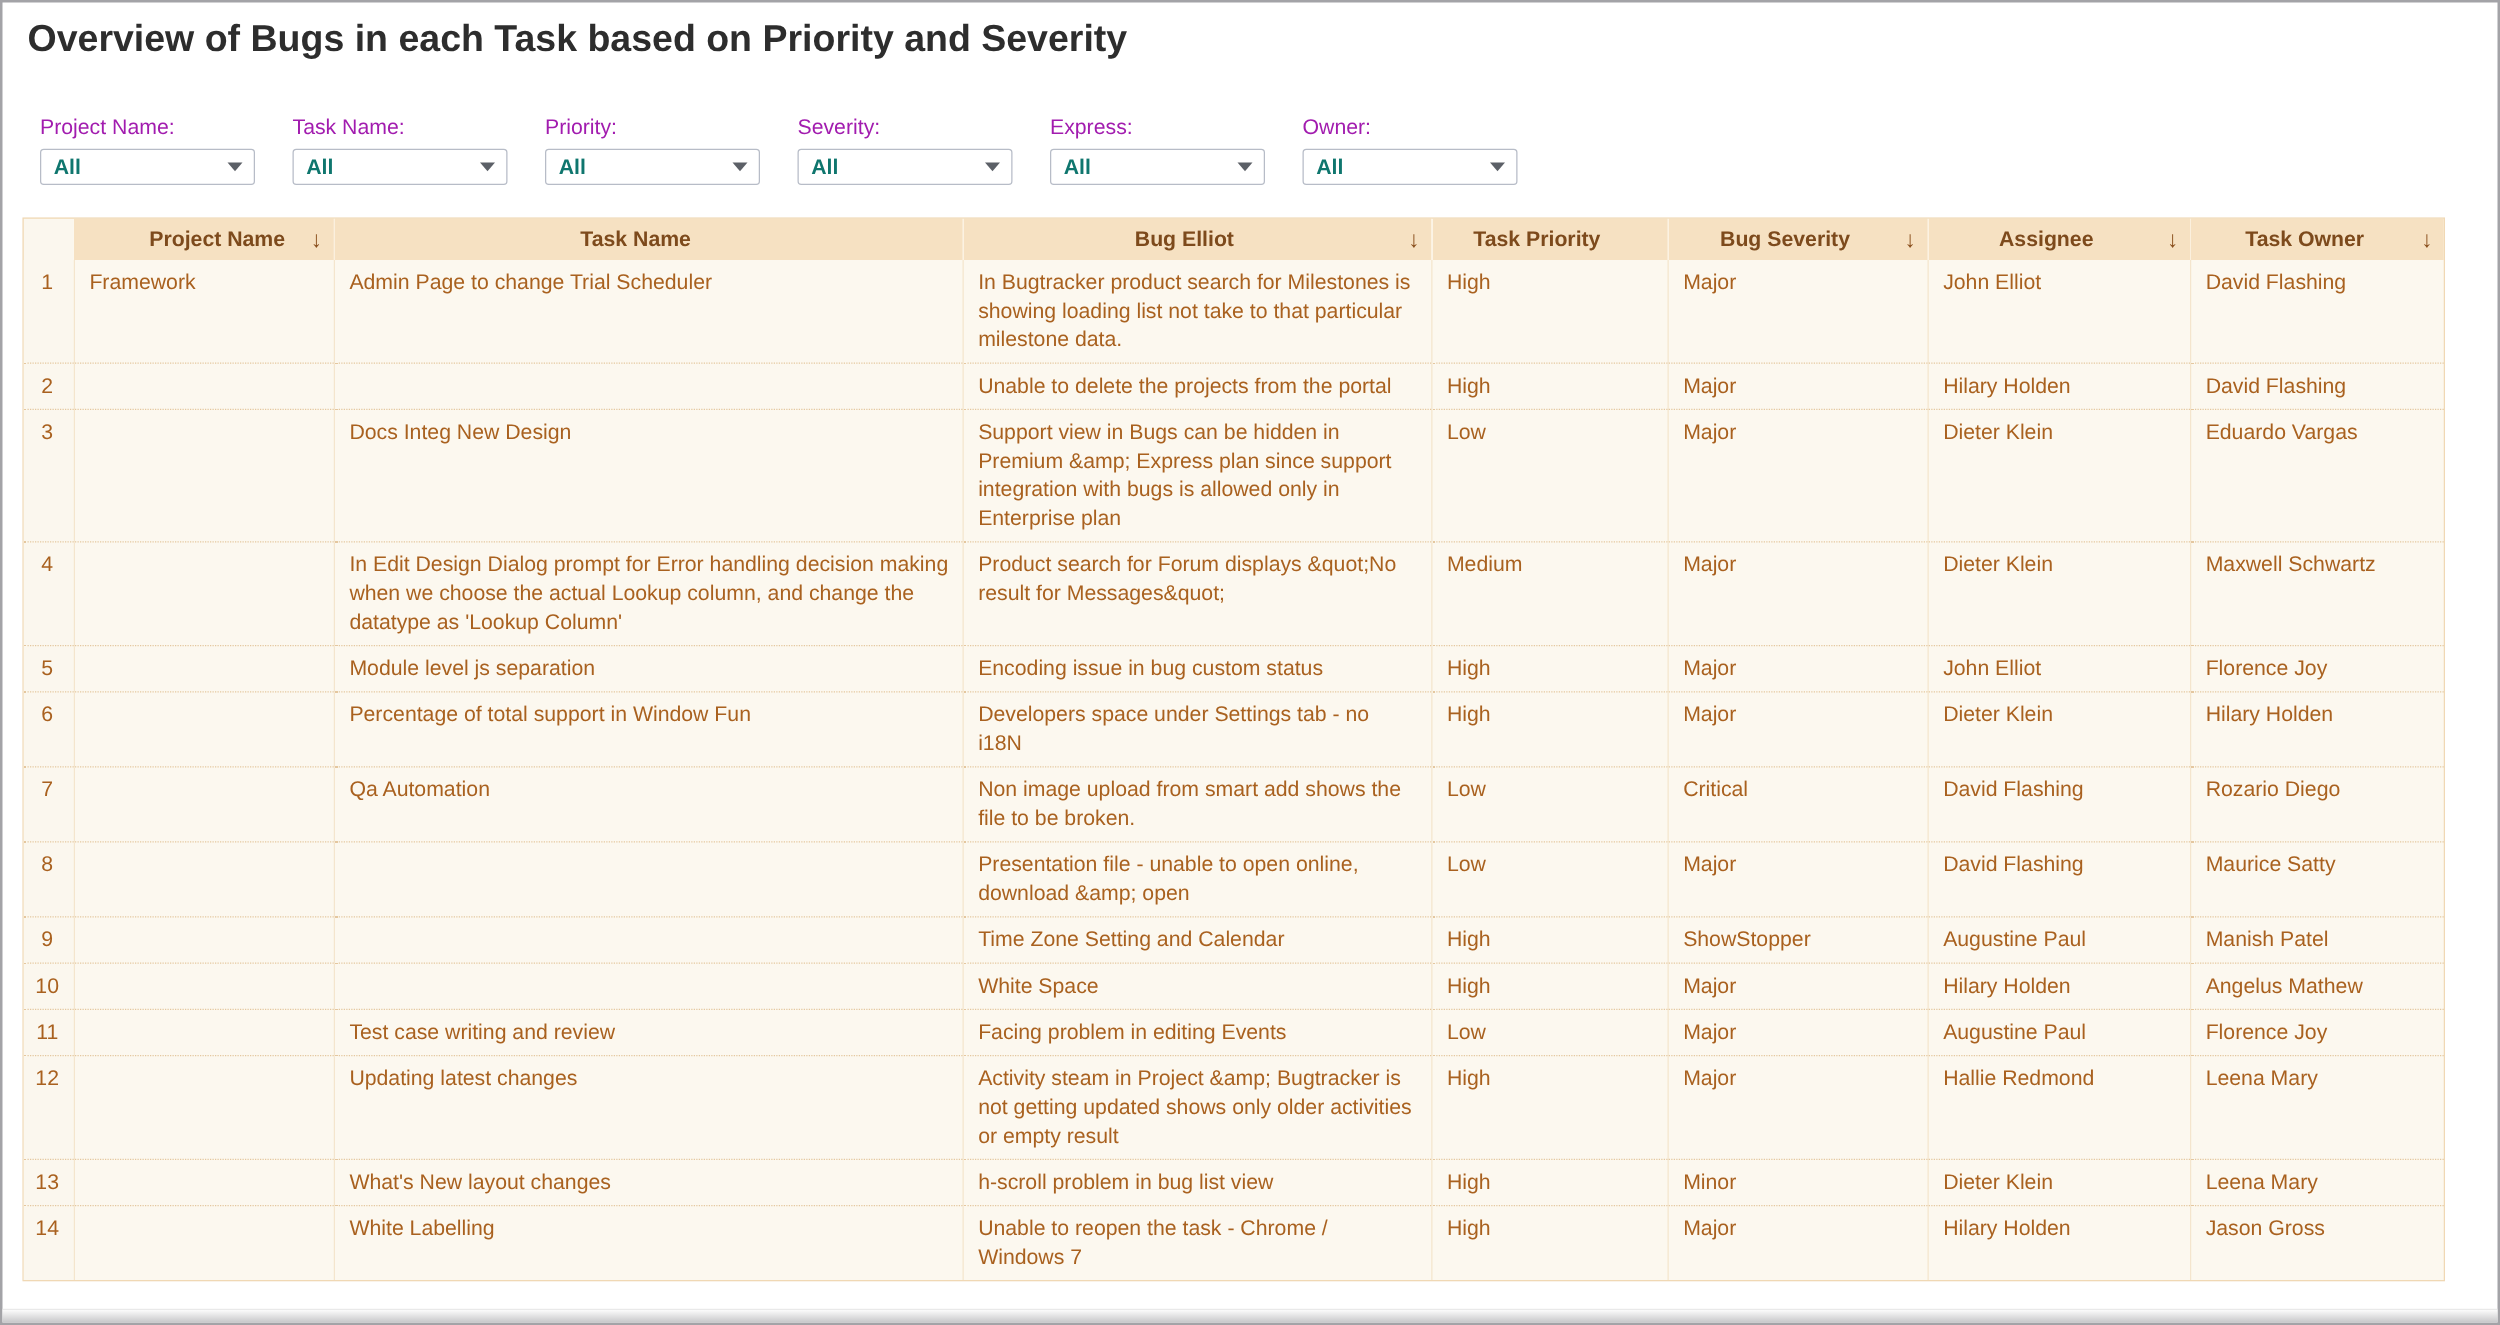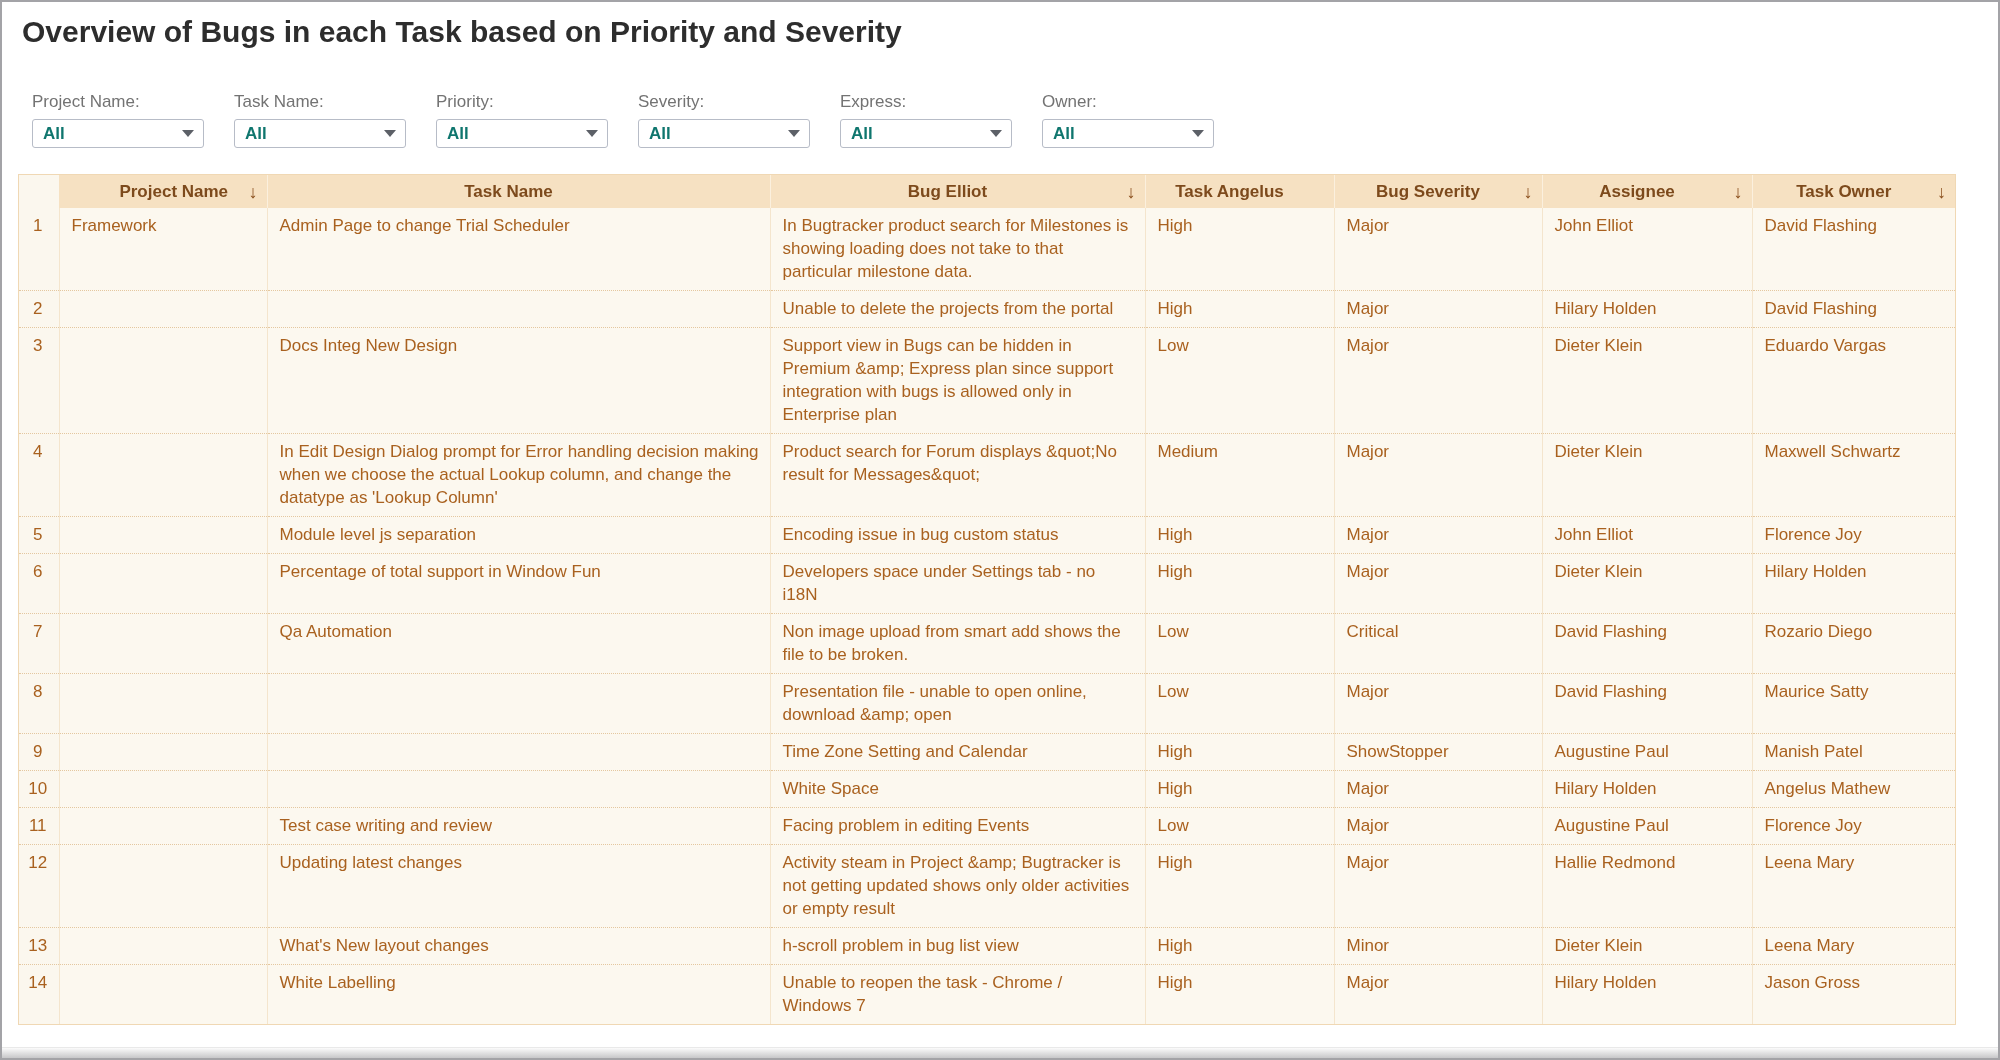--- a/index.html
+++ b/index.html
@@ -11,21 +11,21 @@
     position:absolute;inset:0;border:2px solid #a3a3a7;background:#ffffff;
     box-sizing:border-box;
   }
   .title{
     position:absolute;left:20px;top:13px;margin:0;
     font-size:30px;font-weight:700;color:#2d2d2d;
   }
   
   .filters{position:absolute;left:30px;top:90px;display:flex;}
   .filter{width:172px;margin-right:30px;}
-  .flabel{font-size:17px;color:#737373;margin-bottom:7px;}
+  .flabel{font-size:17px;color:#a21caf;margin-bottom:7px;}
   .fselect{
     height:29px;box-sizing:border-box;border:1px solid #b7bcc7;border-radius:3px;
     background:#fff;display:flex;align-items:center;justify-content:space-between;
     padding:0 9px 0 10px;font-size:17px;font-weight:700;color:#0f766e;cursor:pointer;
   }
   .fcaret{
     width:0;height:0;border-left:6px solid transparent;border-right:6px solid transparent;
     border-top:7px solid #5c6067;
   }
   
@@ -135,42 +135,42 @@
             <span class="sort">↓</span>
           </th>
           <th>
             <span>Task Name</span>
           </th>
           <th>
             <span>Bug Elliot</span>
             <span class="sort">↓</span>
           </th>
           <th>
-            <span>Task Angelus</span>
+            <span>Task Priority</span>
           </th>
           <th>
             <span>Bug Severity</span>
             <span class="sort">↓</span>
           </th>
           <th>
             <span>Assignee</span>
             <span class="sort">↓</span>
           </th>
           <th>
             <span>Task Owner</span>
             <span class="sort">↓</span>
           </th>
         </tr>
       </thead>
       <tbody>
           <tr>
     <td class="num">1</td>
     <td>Framework</td>
     <td>Admin Page to change Trial Scheduler</td>
-    <td>In Bugtracker product search for Milestones is showing loading does not take to that particular milestone data.</td>
+    <td>In Bugtracker product search for Milestones is showing loading list not take to that particular milestone data.</td>
     <td>High</td>
     <td>Major</td>
     <td>John Elliot</td>
     <td>David Flashing</td>
   </tr>
           <tr>
     <td class="num">2</td>
     <td></td>
     <td></td>
     <td>Unable to delete the projects from the portal</td>

